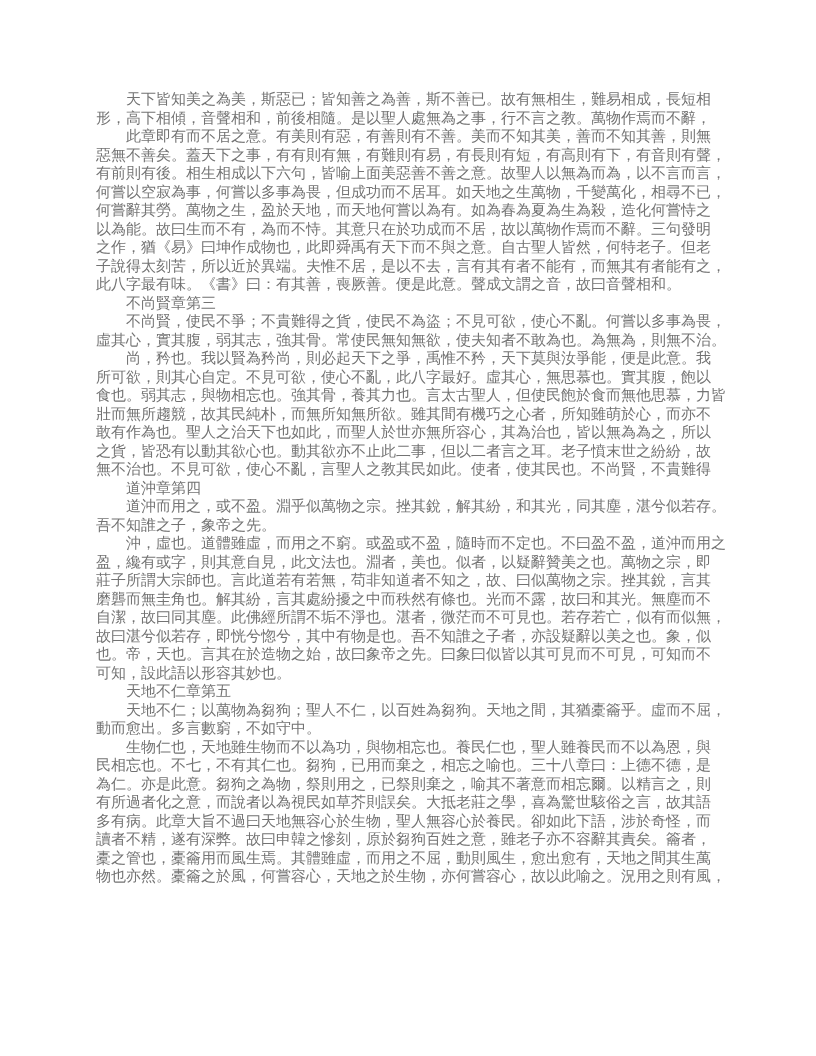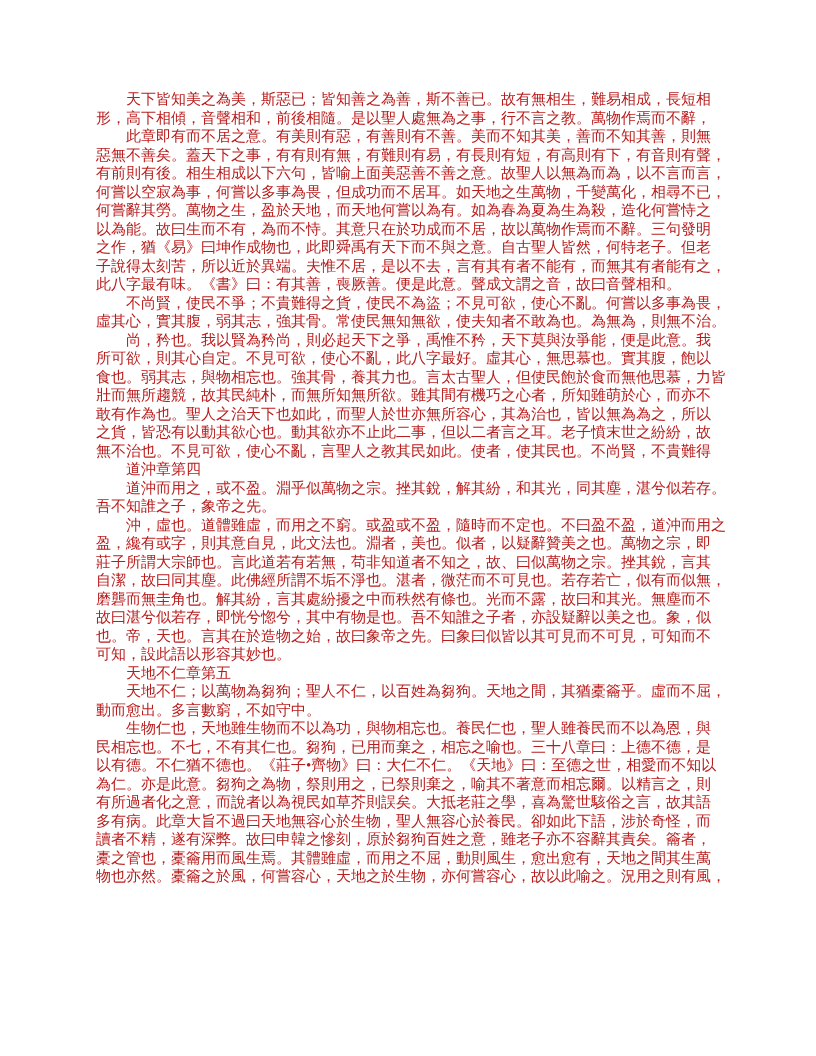--- a/index.html
+++ b/index.html
@@ -26,58 +26,58 @@
     height: 18.5px;
     white-space: nowrap;
     letter-spacing: 0px;
   }
   .line.indent { text-indent: 30px; }
 </style>
 </head>
 <body style="background: rgb(255, 255, 255);">
 
 <div class="page">
-  <div class="text-column" style="color: #b91c1c;">
+  <div class="text-column" style="color: #737373;">
       <div class="line indent">天下皆知美之為美，斯惡已；皆知善之為善，斯不善已。故有無相生，難易相成，長短相</div>
       <div class="line">形，高下相傾，音聲相和，前後相隨。是以聖人處無為之事，行不言之教。萬物作焉而不辭，</div>
       <div class="line indent">此章即有而不居之意。有美則有惡，有善則有不善。美而不知其美，善而不知其善，則無</div>
       <div class="line">惡無不善矣。蓋天下之事，有有則有無，有難則有易，有長則有短，有高則有下，有音則有聲，</div>
       <div class="line">有前則有後。相生相成以下六句，皆喻上面美惡善不善之意。故聖人以無為而為，以不言而言，</div>
       <div class="line">何嘗以空寂為事，何嘗以多事為畏，但成功而不居耳。如天地之生萬物，千變萬化，相尋不已，</div>
       <div class="line">何嘗辭其勞。萬物之生，盈於天地，而天地何嘗以為有。如為春為夏為生為殺，造化何嘗恃之</div>
       <div class="line">以為能。故曰生而不有，為而不恃。其意只在於功成而不居，故以萬物作焉而不辭。三句發明</div>
       <div class="line">之作，猶《易》曰坤作成物也，此即舜禹有天下而不與之意。自古聖人皆然，何特老子。但老</div>
       <div class="line">子說得太刻苦，所以近於異端。夫惟不居，是以不去，言有其有者不能有，而無其有者能有之，</div>
       <div class="line">此八字最有味。《書》曰：有其善，喪厥善。便是此意。聲成文謂之音，故曰音聲相和。</div>
+      <div class="line indent">不尚賢章第三</div>
       <div class="line indent">不尚賢，使民不爭；不貴難得之貨，使民不為盜；不見可欲，使心不亂。何嘗以多事為畏，</div>
       <div class="line">虛其心，實其腹，弱其志，強其骨。常使民無知無欲，使夫知者不敢為也。為無為，則無不治。</div>
       <div class="line indent">尚，矜也。我以賢為矜尚，則必起天下之爭，禹惟不矜，天下莫與汝爭能，便是此意。我</div>
       <div class="line">所可欲，則其心自定。不見可欲，使心不亂，此八字最好。虛其心，無思慕也。實其腹，飽以</div>
       <div class="line">食也。弱其志，與物相忘也。強其骨，養其力也。言太古聖人，但使民飽於食而無他思慕，力皆</div>
       <div class="line">壯而無所趨競，故其民純朴，而無所知無所欲。雖其間有機巧之心者，所知雖萌於心，而亦不</div>
       <div class="line">敢有作為也。聖人之治天下也如此，而聖人於世亦無所容心，其為治也，皆以無為為之，所以</div>
       <div class="line">之貨，皆恐有以動其欲心也。動其欲亦不止此二事，但以二者言之耳。老子憤末世之紛紛，故</div>
       <div class="line">無不治也。不見可欲，使心不亂，言聖人之教其民如此。使者，使其民也。不尚賢，不貴難得</div>
       <div class="line indent">道沖章第四</div>
       <div class="line indent">道沖而用之，或不盈。淵乎似萬物之宗。挫其銳，解其紛，和其光，同其塵，湛兮似若存。</div>
       <div class="line">吾不知誰之子，象帝之先。</div>
       <div class="line indent">沖，虛也。道體雖虛，而用之不窮。或盈或不盈，隨時而不定也。不曰盈不盈，道沖而用之</div>
       <div class="line">盈，纔有或字，則其意自見，此文法也。淵者，美也。似者，以疑辭贊美之也。萬物之宗，即</div>
       <div class="line">莊子所謂大宗師也。言此道若有若無，苟非知道者不知之，故、曰似萬物之宗。挫其銳，言其</div>
+      <div class="line">磨礱而無圭角也。解其紛，言其處紛擾之中而秩然有條也。光而不露，故曰和其光。無塵而不</div>
       <div class="line">自潔，故曰同其塵。此佛經所謂不垢不淨也。湛者，微茫而不可見也。若存若亡，似有而似無，</div>
-      <div class="line">磨礱而無圭角也。解其紛，言其處紛擾之中而秩然有條也。光而不露，故曰和其光。無塵而不</div>
       <div class="line">故曰湛兮似若存，即恍兮惚兮，其中有物是也。吾不知誰之子者，亦設疑辭以美之也。象，似</div>
       <div class="line">也。帝，天也。言其在於造物之始，故曰象帝之先。曰象曰似皆以其可見而不可見，可知而不</div>
       <div class="line">可知，設此語以形容其妙也。</div>
       <div class="line indent">天地不仁章第五</div>
       <div class="line indent">天地不仁；以萬物為芻狗；聖人不仁，以百姓為芻狗。天地之間，其猶橐籥乎。虛而不屈，</div>
       <div class="line">動而愈出。多言數窮，不如守中。</div>
       <div class="line indent">生物仁也，天地雖生物而不以為功，與物相忘也。養民仁也，聖人雖養民而不以為恩，與</div>
       <div class="line">民相忘也。不七，不有其仁也。芻狗，已用而棄之，相忘之喻也。三十八章曰：上德不德，是</div>
-      <div class="line">以有德。不仁猶不德也。《莊子•齊物》曰：大仁不仁。《天地》曰：至德之世，相愛而不知以</div>
       <div class="line">為仁。亦是此意。芻狗之為物，祭則用之，已祭則棄之，喻其不著意而相忘爾。以精言之，則</div>
       <div class="line">有所過者化之意，而說者以為視民如草芥則誤矣。大抵老莊之學，喜為驚世駭俗之言，故其語</div>
       <div class="line">多有病。此章大旨不過曰天地無容心於生物，聖人無容心於養民。卻如此下語，涉於奇怪，而</div>
       <div class="line">讀者不精，遂有深弊。故曰申韓之慘刻，原於芻狗百姓之意，雖老子亦不容辭其責矣。籥者，</div>
       <div class="line">橐之管也，橐籥用而風生焉。其體雖虛，而用之不屈，動則風生，愈出愈有，天地之間其生萬</div>
       <div class="line">物也亦然。橐籥之於風，何嘗容心，天地之於生物，亦何嘗容心，故以此喻之。況用之則有風，</div>
     </div>
 </div>
 
 </body></html>

